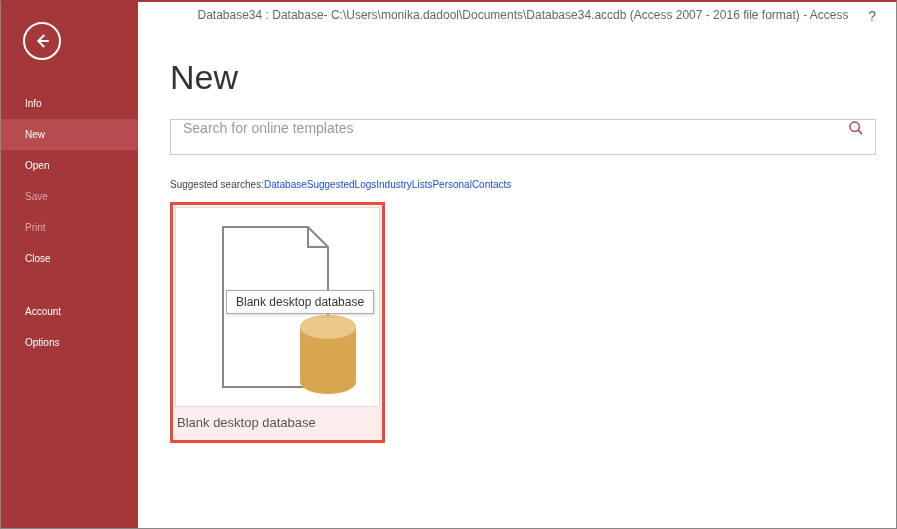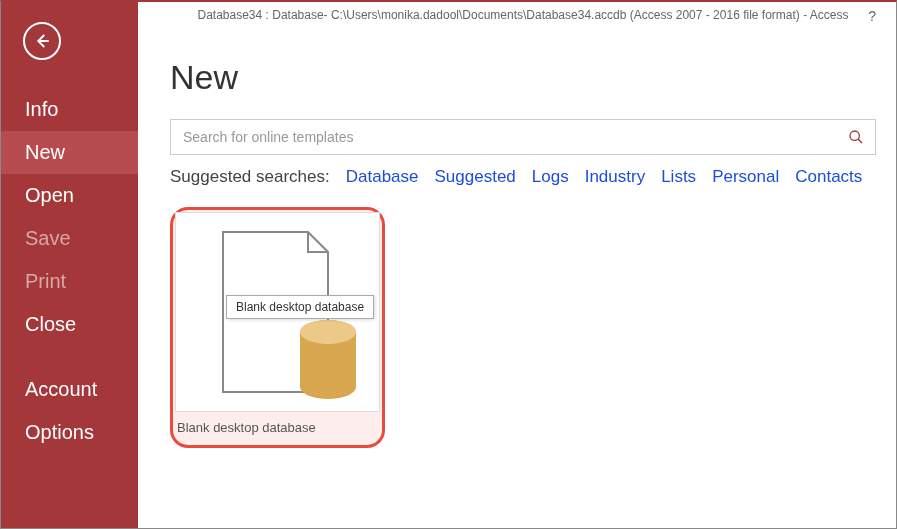--- a/index.html
+++ b/index.html
@@ -29,21 +29,21 @@
       margin-left: 22px;
       margin-bottom: 28px;
       display: flex;
       align-items: center;
       justify-content: center;
       cursor: pointer;
     }
     .back-btn svg { width: 18px; height: 18px; }
     .menu-item {
       padding: 10px 24px;
-      font-size: 20px;
+      font-size: 10px;
       color: white;
       cursor: pointer;
     }
     .menu-item.active { background: #b64c4f; }
     .menu-item.disabled { color: #d8a7a8; cursor: default; }
     .menu-gap { height: 22px; }
     .main {
       flex: 1;
       padding: 0 20px 20px 32px;
       position: relative;
@@ -68,61 +68,59 @@
     }
     .page-title {
       font-size: 34px;
       font-weight: 300;
       color: #333;
       margin-top: 56px;
       margin-bottom: 22px;
     }
     .search-row {
       display: flex;
-      align-items: center;
+      align-items: flex-start;
       border: 1px solid #ccc;
       height: 36px;
-      margin-bottom: 12px;
+      margin-bottom: 24px;
     }
     .search-input {
       flex: 1;
       border: none;
       outline: none;
       padding: 0 12px;
       font-size: 14px;
       color: #333;
     }
     .search-input::placeholder { color: #999; }
     .search-btn {
       width: 38px;
       display: flex;
       align-items: center;
       justify-content: center;
       cursor: pointer;
     }
     .search-btn svg { width: 16px; height: 16px; stroke: #a4373a; fill: none; stroke-width: 2;}
     .suggested {
-      font-size: 17px;
+      font-size: 10px;
       color: #666;
-      margin-bottom: 20px;
-      display: flex;
-      gap: 16px;
+      margin-bottom: 12px;
+      display: flex;
       align-items: center;
       flex-wrap: wrap;
     }
     .suggested-label { color: #444; }
     .suggested a { color: #1d4ed8; text-decoration: none; cursor: pointer; }
     .templates {
       display: flex;
       gap: 34px;
     }
     .template-card {
       width: 215px;
       cursor: pointer;
-      border-radius: 18px;
     }
     .template-card.selected {
       border: 3px solid #e74c3c;
       padding: 2px;
       background: #fdeeed;
     }
     .template-thumb {
       width: 100%;
       height: 200px;
       border: 1px solid #ddd;

